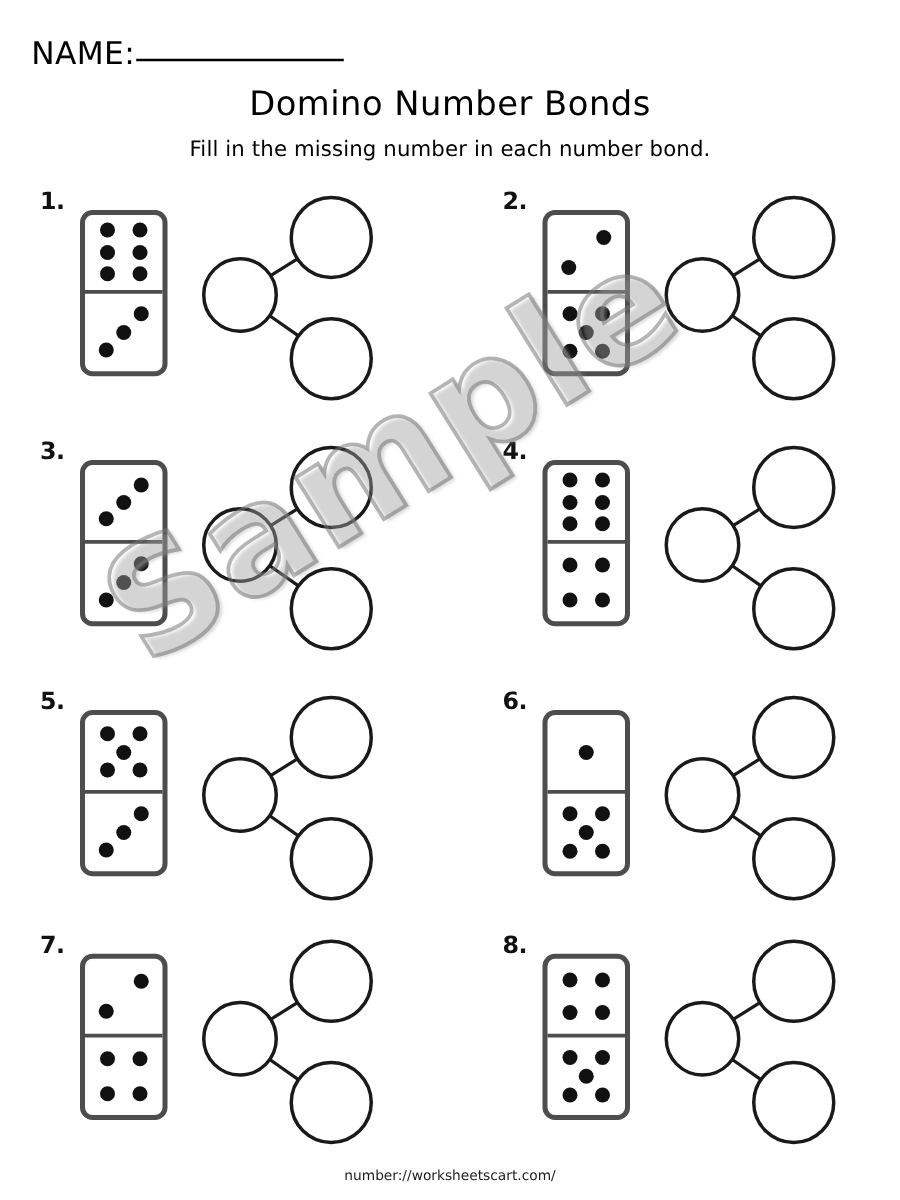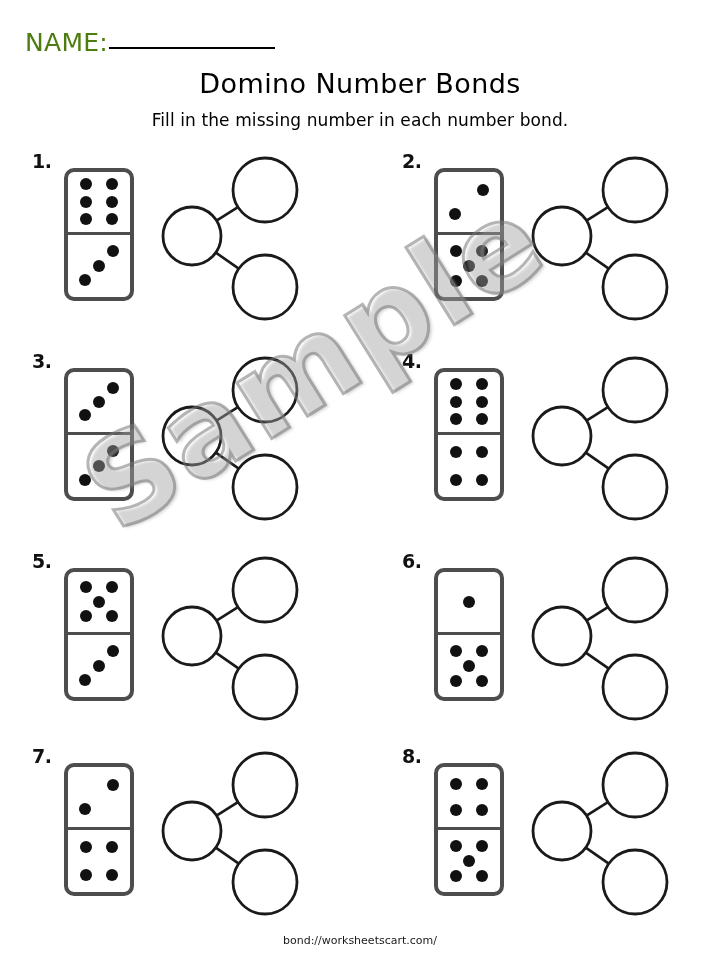--- a/index.html
+++ b/index.html
@@ -30,21 +30,21 @@
   .field {
     position: absolute;
     display: flex;
     align-items: baseline;
     white-space: nowrap;
   }
   .field-label {
     font-family: "DejaVu Sans", sans-serif;
     font-size: 25px;
     letter-spacing: 0.3px;
-    color: #4d7c0f;
+    color: #000000;
     line-height: 1;
   }
   .field-rule {
     display: inline-block;
     border-bottom: 2px solid #000;
     margin-left: 1px;
     position: relative;
     top: -2px;
   }
   #name-field { left: 25px; top: 4px; }
@@ -425,15 +425,15 @@
               <circle cx="121" cy="40" r="32" fill="#ffffff" stroke="#1a1a1a" stroke-width="2.8"></circle>
               <circle cx="121" cy="137" r="32" fill="#ffffff" stroke="#1a1a1a" stroke-width="2.8"></circle>
             </svg>
           </div>
         </div>
       </div>
     </div>
 
   <div id="watermark">Sample</div>
 
-  <div id="footer-url">bond://worksheetscart.com/</div>
+  <div id="footer-url">number://worksheetscart.com/</div>
 
 </div>
 
 </body></html>

